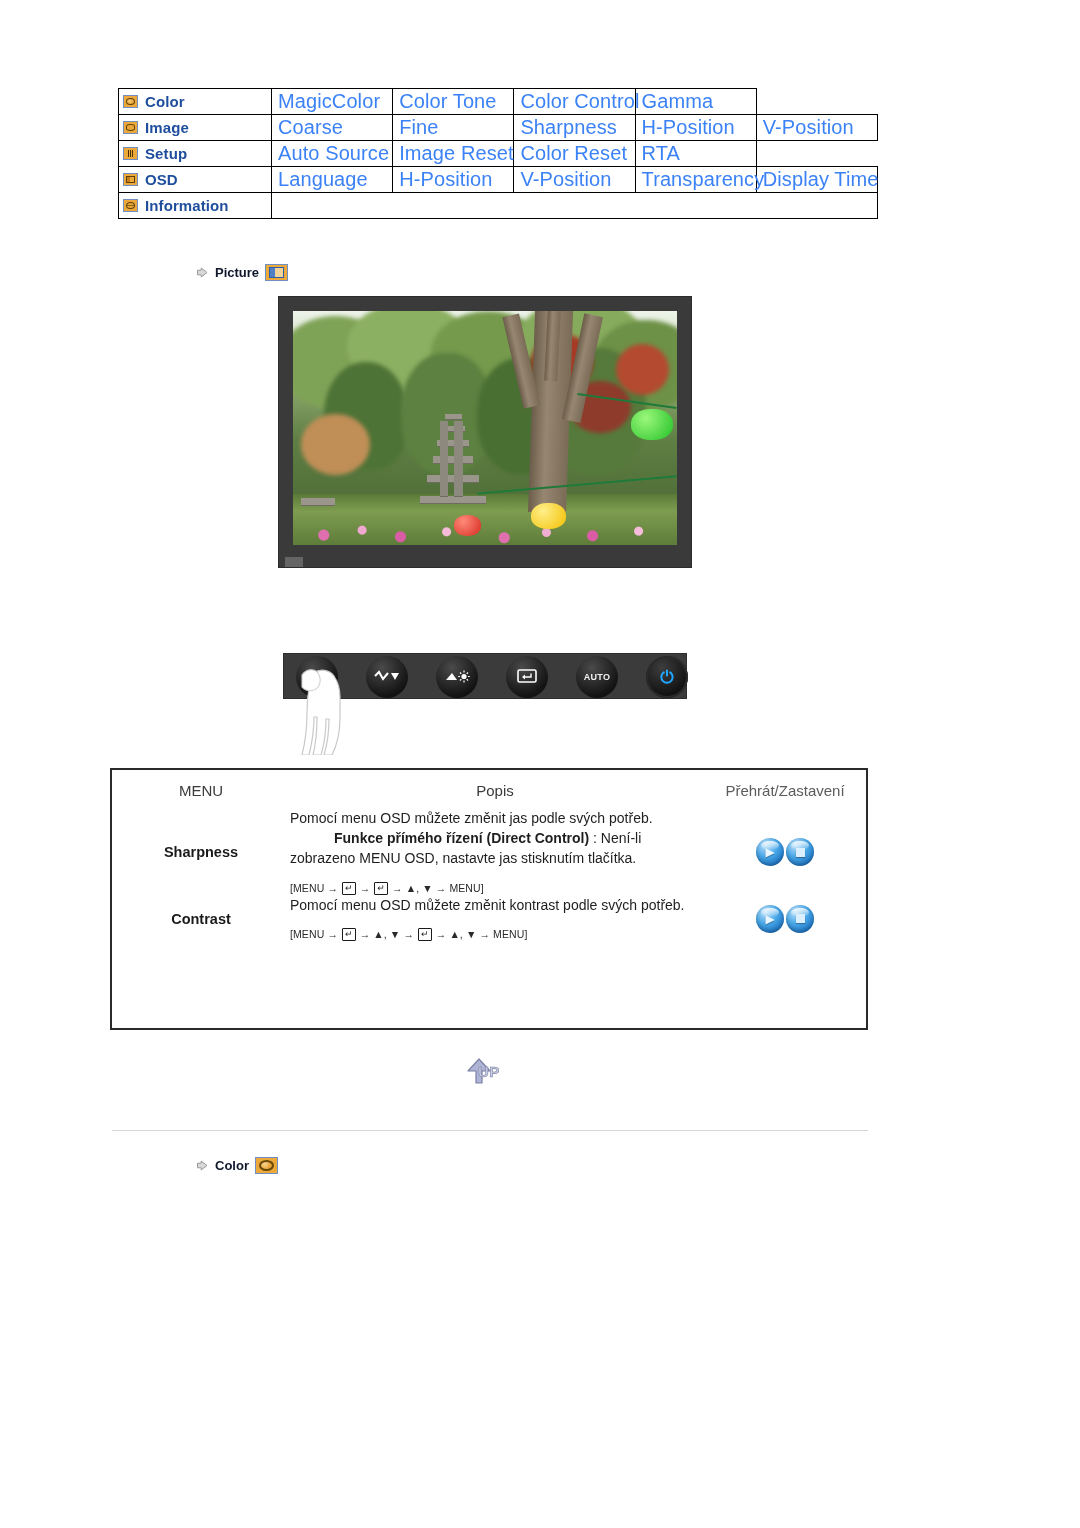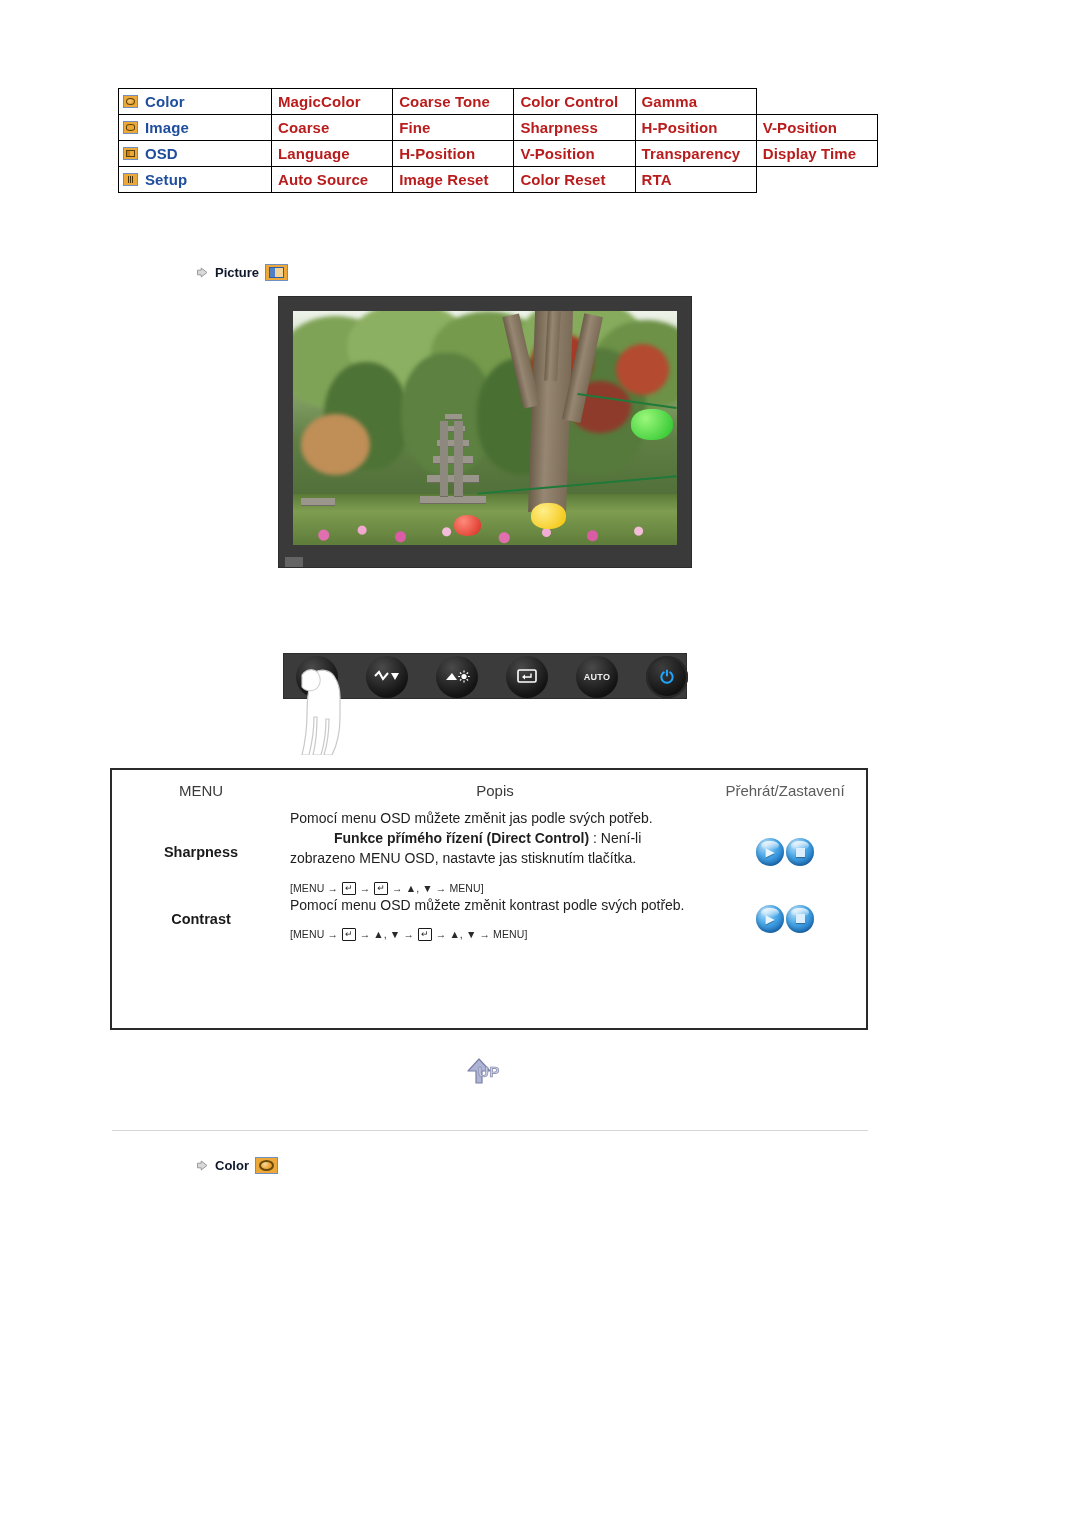--- a/index.html
+++ b/index.html
@@ -24,27 +24,26 @@
   }
   table.menu-table {
     border-collapse: collapse;
     table-layout: fixed;
     width: 760px;
   }
   table.menu-table td {
     border: 1.5px solid #000000;
     height: 25px;
     padding: 0 6px;
-    font-size: 15px;
-    color: #b91c1c;
+    font-size: 20px;
+    color: #3b82f6;
     vertical-align: middle;
     white-space: nowrap;
     background: #ffffff;
     letter-spacing: .1px;
-    font-weight: bold;
   }
   table.menu-table td.cat {
     width: 142px;
     font-weight: bold;
     color: #1f4e9c;
     font-size: 15px;
     padding-left: 4px;
   }
   table.menu-table td.blank {
     border: none;
@@ -393,63 +392,72 @@
   <table class="menu-table">
     <tbody>
       <tr>
         <td class="cat">
           <span class="cat-inner">
             <span class="osd-icon i-color"></span>
             <span>Color</span>
           </span>
         </td>
         <td>MagicColor</td>
-        <td>Coarse Tone</td>
+        <td>Color Tone</td>
         <td>Color Control</td>
         <td>Gamma</td>
         <td class="blank"></td>
       </tr>
       <tr>
         <td class="cat">
           <span class="cat-inner">
             <span class="osd-icon i-image"></span>
             <span>Image</span>
           </span>
         </td>
         <td>Coarse</td>
         <td>Fine</td>
         <td>Sharpness</td>
         <td>H-Position</td>
         <td>V-Position</td>
       </tr>
       <tr>
         <td class="cat">
           <span class="cat-inner">
+            <span class="osd-icon i-setup"></span>
+            <span>Setup</span>
+          </span>
+        </td>
+        <td>Auto Source</td>
+        <td>Image Reset</td>
+        <td>Color Reset</td>
+        <td>RTA</td>
+        <td class="blank"></td>
+      </tr>
+      <tr>
+        <td class="cat">
+          <span class="cat-inner">
             <span class="osd-icon i-osd"></span>
             <span>OSD</span>
           </span>
         </td>
         <td>Language</td>
         <td>H-Position</td>
         <td>V-Position</td>
         <td>Transparency</td>
         <td>Display Time</td>
       </tr>
       <tr>
         <td class="cat">
           <span class="cat-inner">
-            <span class="osd-icon i-setup"></span>
-            <span>Setup</span>
+            <span class="osd-icon i-info"></span>
+            <span>Information</span>
           </span>
         </td>
-        <td>Auto Source</td>
-        <td>Image Reset</td>
-        <td>Color Reset</td>
-        <td>RTA</td>
-        <td class="blank"></td>
+        <td colspan="5"></td>
       </tr>
     </tbody>
   </table>
 </div>
 
 <div class="section-head" style="left:196px; top:264px;">
   <span class="bullet-icon">
     <svg width="13" height="13" viewBox="0 0 13 13">
       <path d="M1.5 4.2 L5.2 4.2 L5.2 2 L11 6.5 L5.2 11 L5.2 8.8 L1.5 8.8 Z" fill="#d9d9d9" stroke="#9a9a9a" stroke-width="1"></path>
     </svg>

